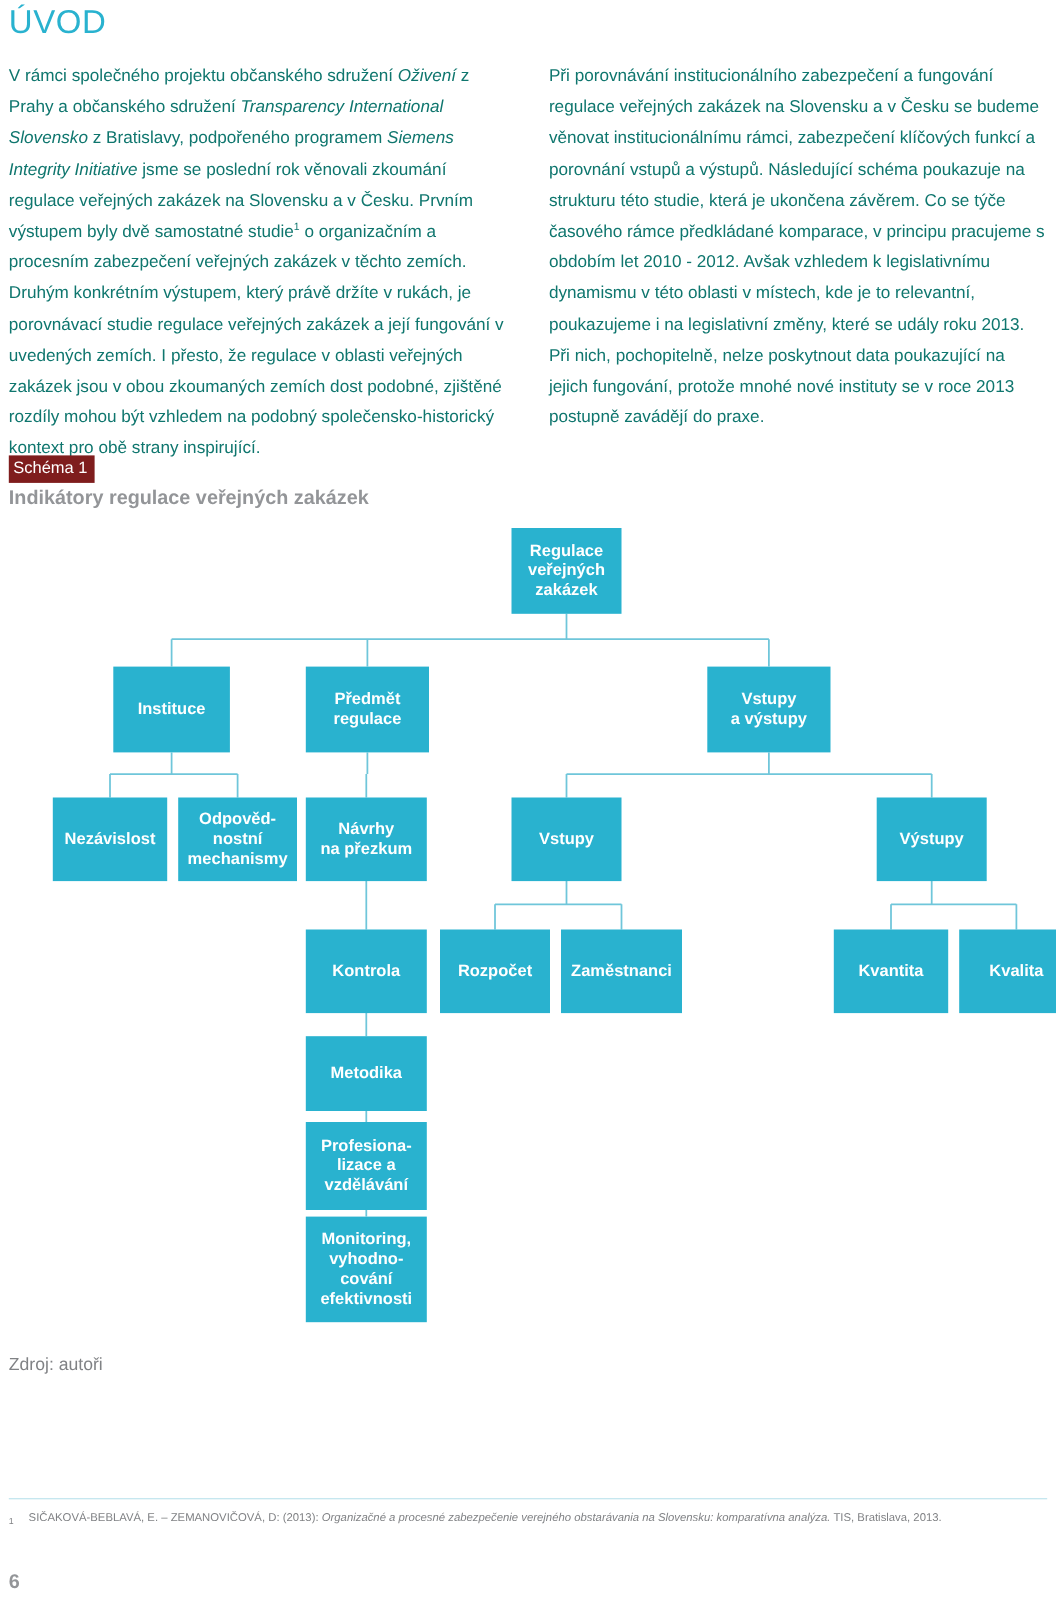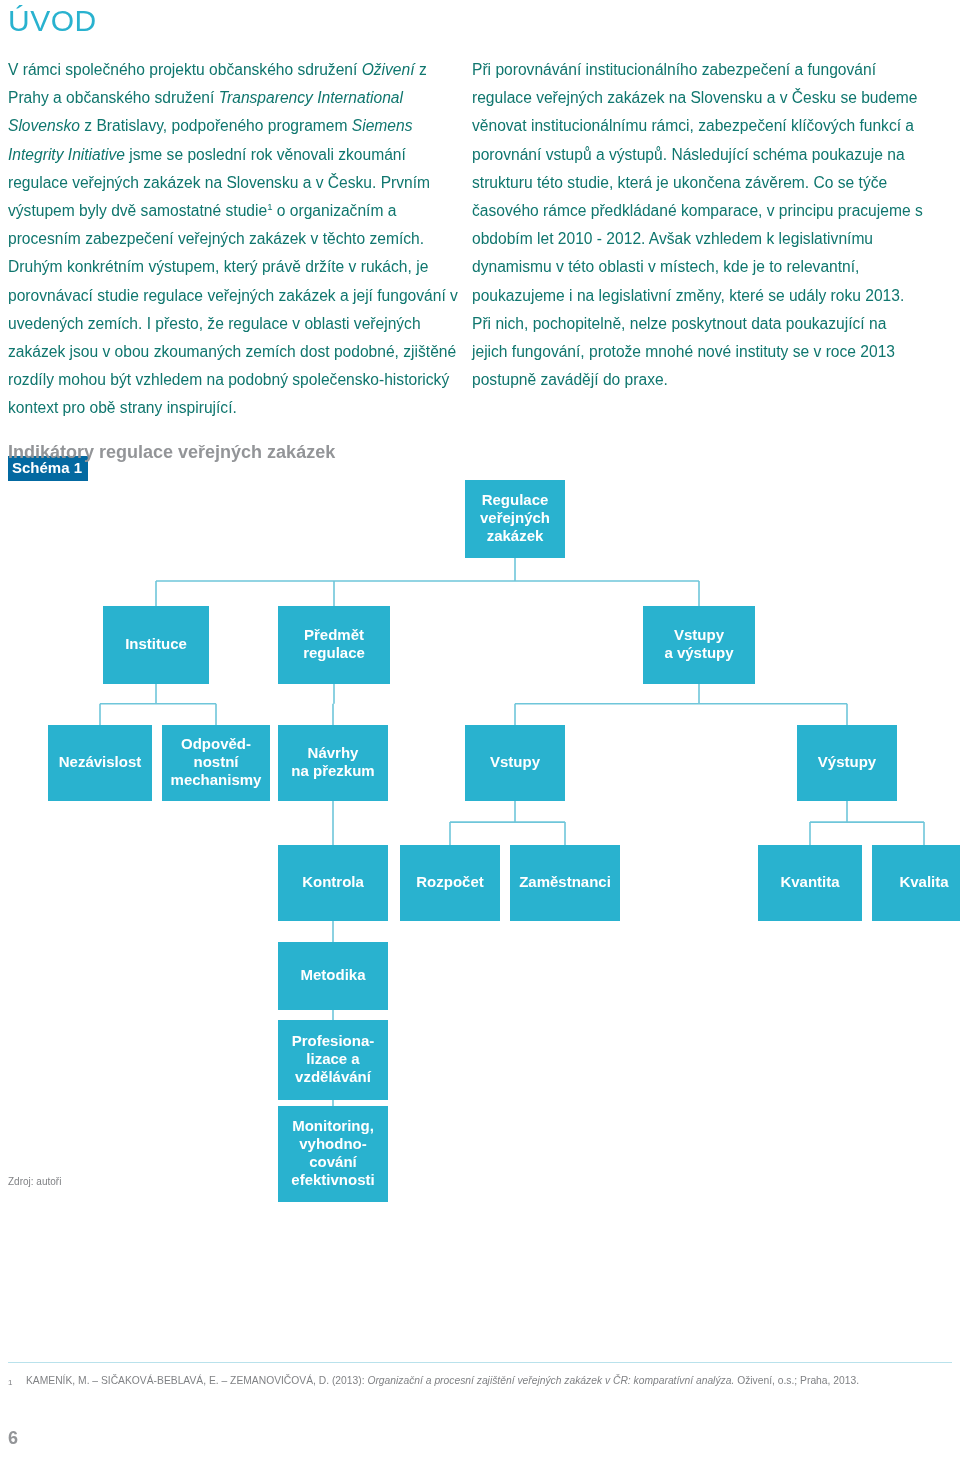--- a/index.html
+++ b/index.html
@@ -21,53 +21,52 @@
   }
 
   
   .col {
     position:absolute;
     font-size:15.6px;
     line-height:28.2px;
     color:#0f766e;
   }
   .col-left  { left:8px;   top:56px; width:455px; }
-  .col-right { left:472px; top:56px; width:452px; }
+  .col-right { left:499px; top:56px; width:452px; }
   .col i { font-style:italic; }
   .col sup { font-size:9.5px; vertical-align:super; line-height:0; }
 
   
   .schema-band {
     position:absolute; left:8px; top:414px;
-    background:#0369a1; color:#ffffff;
-    font-size:15px; font-weight:bold;
+    background:#7f1d1d; color:#ffffff;
+    font-size:15px; font-weight:normal;
     padding:3px 6px 4px 4px;
     line-height:18px;
-    margin-top:42px;
   }
   .schema-sub {
     position:absolute; left:8px; top:442px;
     font-size:18px; font-weight:bold; color:#939598;
   }
 
   
   #diagram { position:absolute; left:0px; top:470px; width:960px; height:745px;padding-left:40px; }
   #diagram svg { display:block; }
   .node-rect { fill:#29b2cf; }
   .node-text {
     fill:#ffffff; font-family:"Liberation Sans", sans-serif;
     font-size:15px; font-weight:bold;
     text-anchor:middle; dominant-baseline:middle;
   }
   .edge { stroke:#6fc6da; stroke-width:1.6px; fill:none; }
 
   
   .source {
-    position:absolute; left:8px; top:1176px;
-    font-size:10px; color:#808285;
+    position:absolute; left:8px; top:1232px;
+    font-size:16px; color:#808285;
   }
 
   
   .rule {
     position:absolute; left:8px; top:1362px;
     width:944px; height:1px; background:#b9e2ec;
   }
   .footnotes {
     position:absolute; left:8px; top:1372px; width:944px;
     font-size:10.3px; line-height:17.5px; color:#808285;
@@ -184,18 +183,18 @@
         </g>
     </svg>
   </div>
 
   <div class="source">Zdroj: autoři</div>
 
   <div class="rule"></div>
   <div class="footnotes">
     <span class="fn-mark">1</span>
     <div class="fn-body">
-      <div><span>KAMENÍK, M. – SIČAKOVÁ-BEBLAVÁ, E. – ZEMANOVIČOVÁ, D. (2013): </span><i>Organizační a procesní zajištění veřejných zakázek v ČR: komparatívní analýza.</i><span> Oživení, o.s.; Praha, 2013.</span></div>
+      <div><span>SIČAKOVÁ-BEBLAVÁ, E. – ZEMANOVIČOVÁ, D: (2013): </span><i>Organizačné a procesné zabezpečenie verejného obstarávania na Slovensku: komparatívna analýza.</i><span> TIS, Bratislava, 2013.</span></div>
     </div>
   </div>
   <div class="pageno">6</div>
 
 </div>
 
 </body></html>

